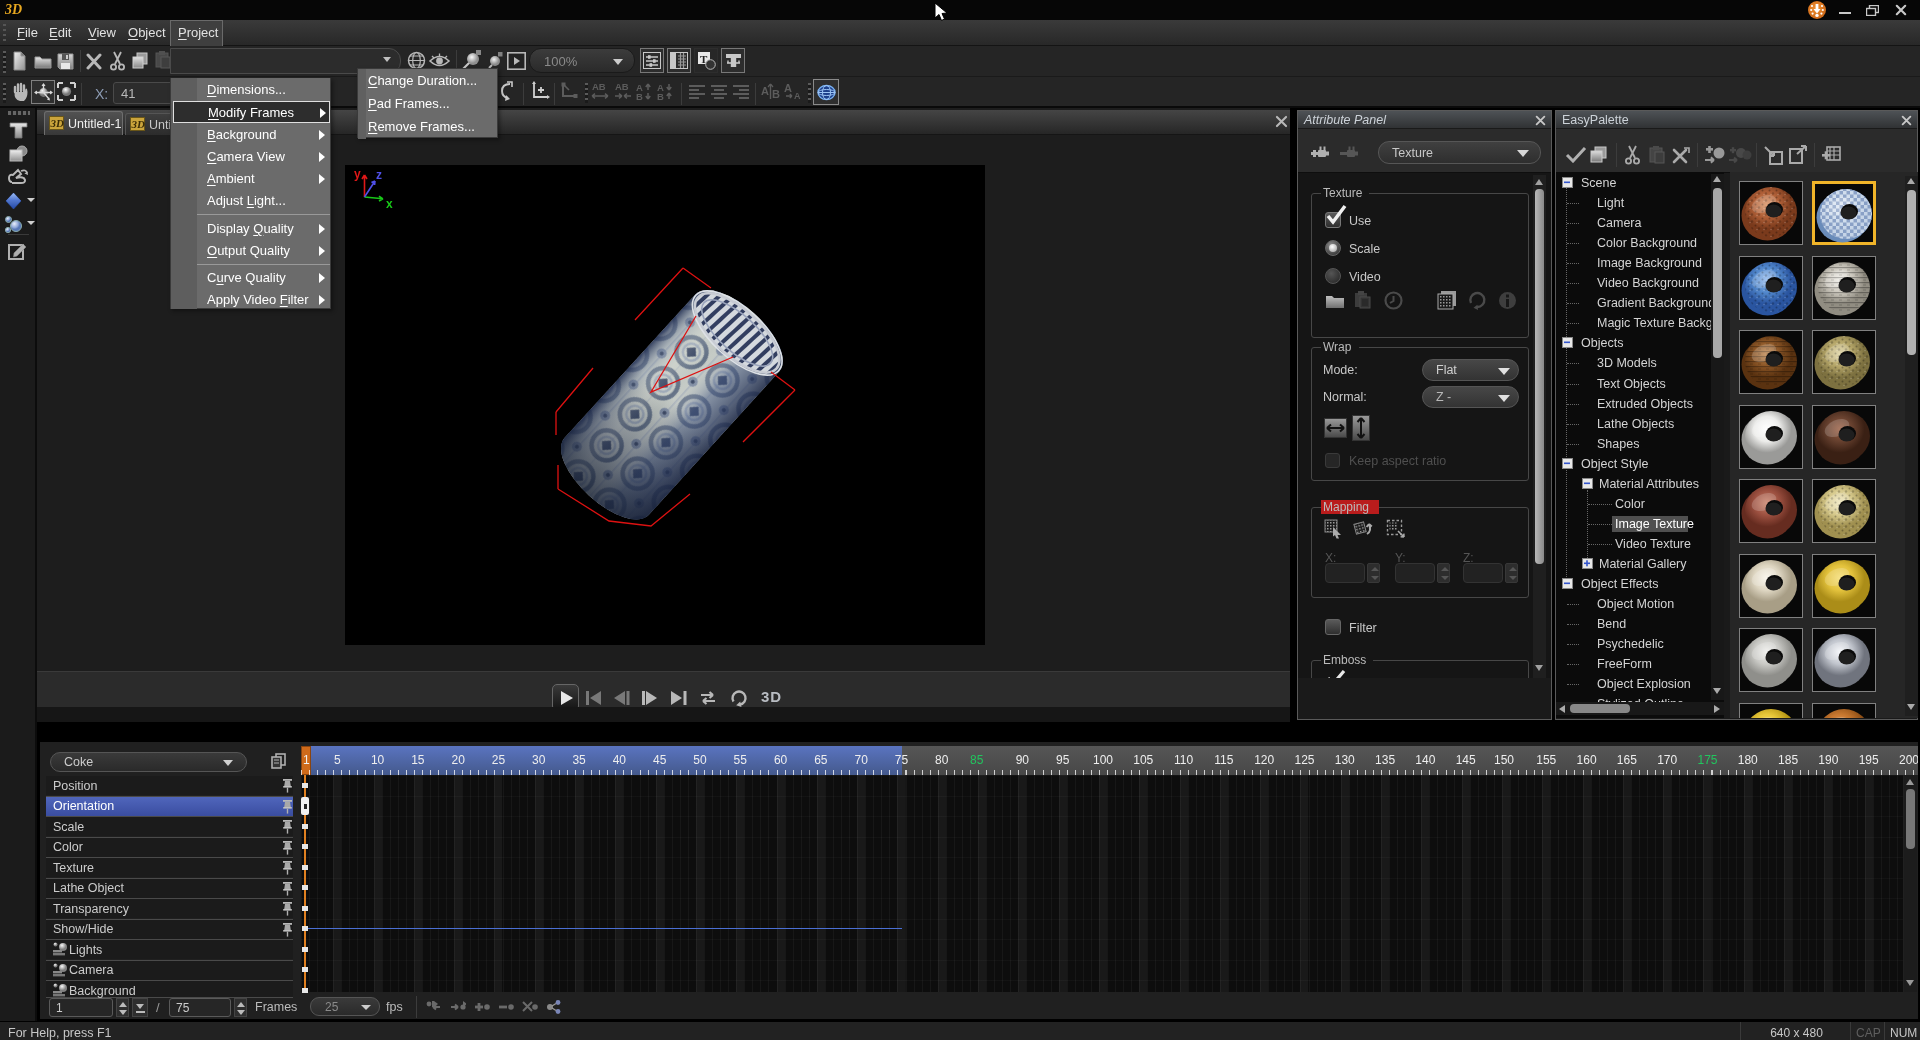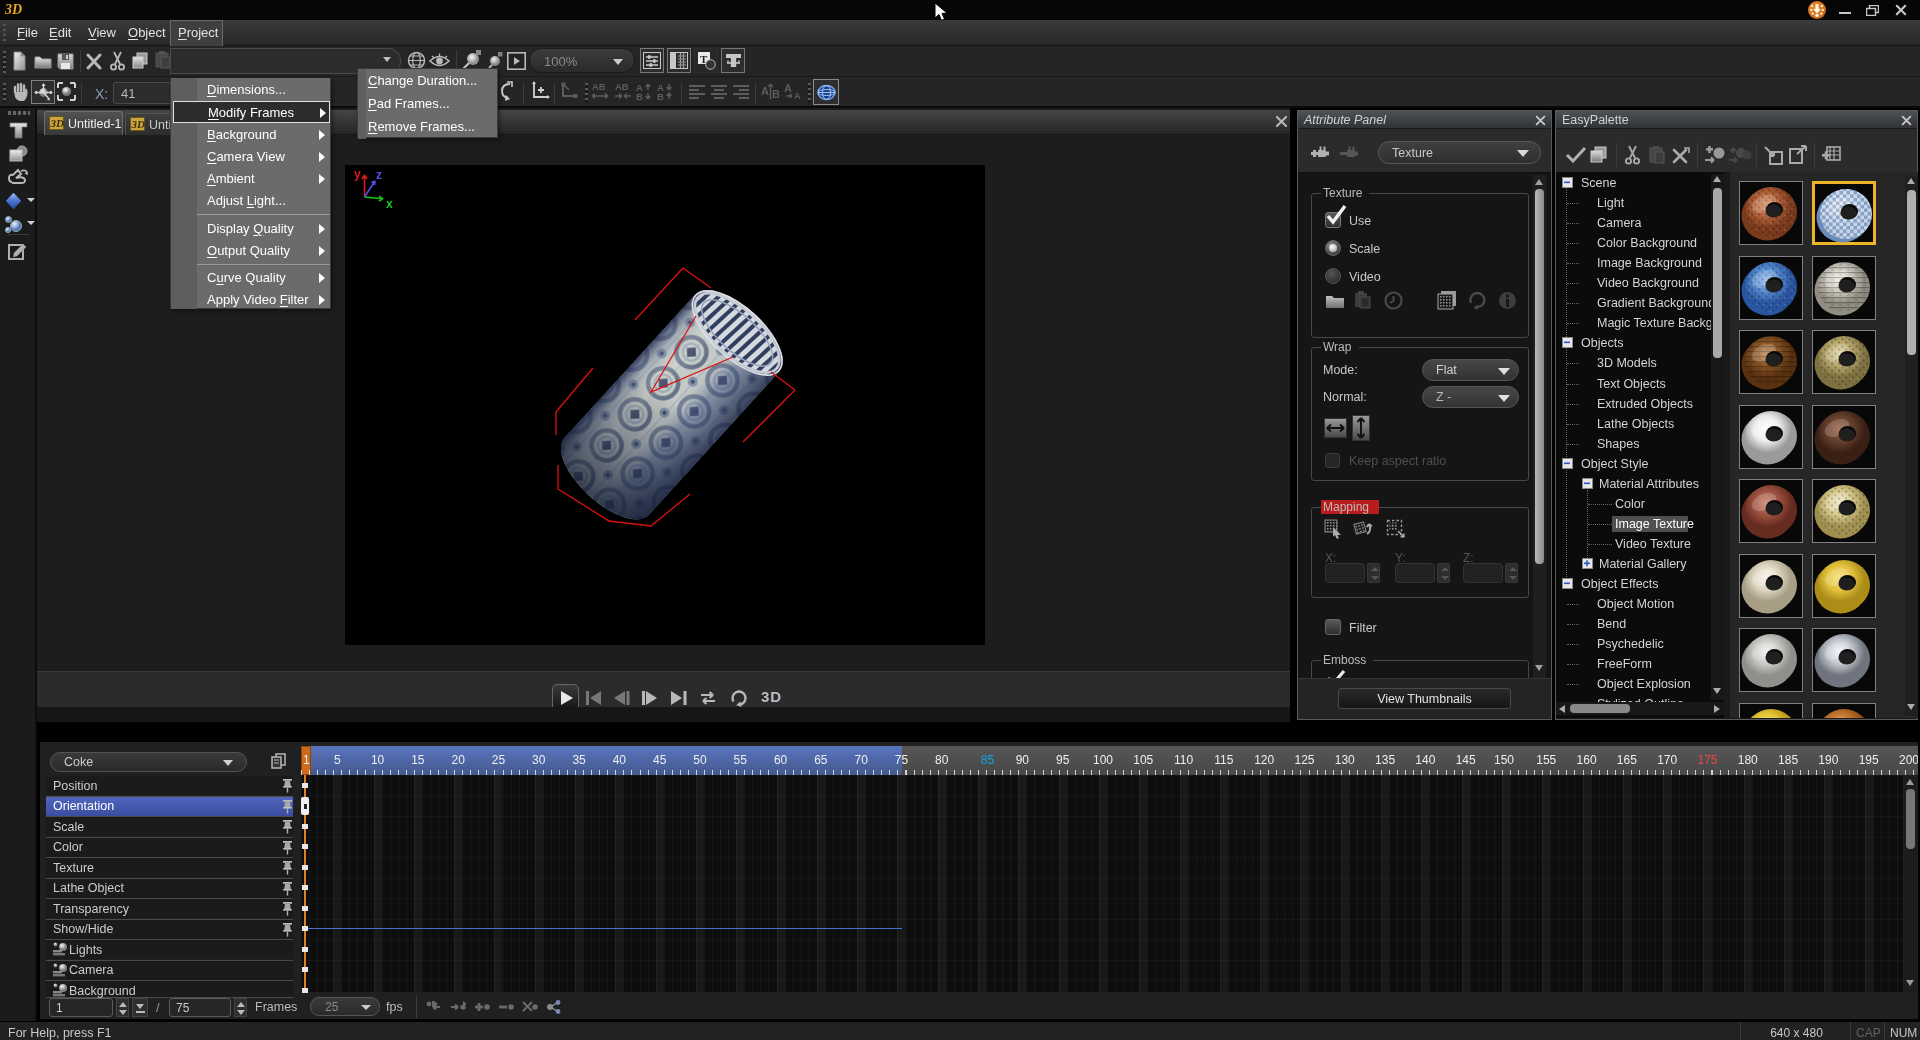--- a/index.html
+++ b/index.html
@@ -636,23 +636,20 @@
       <div style="position:absolute;left:235px;top:2px;width:13px;height:503px;background:#1f1f1f;">
         <div style="position:absolute;left:2px;top:4px;width:0px;height:0px;">
           <span style="display:block;width:0;height:0;border-left:4.5px solid transparent;border-right:4.5px solid transparent;border-bottom:6px solid #a0a0a0;"></span>
         </div>
         <div style="position:absolute;left:2px;top:14px;width:9px;height:375px;background:linear-gradient(90deg,#b8b8b8,#8a8a8a);border-radius:4px;"></div>
         <div style="position:absolute;left:2px;top:490px;width:0px;height:0px;">
           <span style="display:block;width:0;height:0;border-left:4.5px solid transparent;border-right:4.5px solid transparent;border-top:6px solid #a0a0a0;"></span>
         </div>
       </div>
     </div>
-    <div style="position:absolute;left:0px;top:567px;width:255px;height:43px;background:#242424;border-top:1px solid #333;">
-      <div style="position:absolute;left:40px;top:9px;width:173px;height:21px;background:linear-gradient(180deg,#2a2a2a,#151515);border:1px solid #4a4a4a;border-radius:3px;text-align:center;padding-top:3px;color:#e0e0e0;font-size:12.5px;">View Thumbnails</div>
-    </div>
   </div>
 <div style="position:absolute;left:1555px;top:110px;width:363px;height:610px;background:#1a1a1a;border:1px solid #5a5a5a;overflow:hidden;">
     <div style="position:absolute;left:0px;top:0px;width:363px;height:18px;background:linear-gradient(180deg,#4e5256,#303234);border-bottom:1px solid #1a1a1a;">
       <div style="position:absolute;left:6px;top:2px;font-size:12.5px;color:#ccd2d8;">EasyPalette</div>
       <div style="position:absolute;left:345px;top:4px;width:11px;height:11px;"><svg width="11" height="11" viewBox="0 0 10 10">
           <path d="M1.5,1.5 L8.5,8.5 M8.5,1.5 L1.5,8.5" stroke="#c8c8c8" stroke-width="1.7" stroke-linecap="round"></path>
         </svg></div>
     </div>
     <div style="position:absolute;left:0px;top:18px;width:363px;height:44px;background:#2b2b2b;border-bottom:1px solid #0e0e0e;">
       <div style="position:absolute;left:9px;top:18px;width:22px;height:16px;"><svg width="22" height="16" viewBox="0 0 22 16">
@@ -1080,39 +1077,39 @@
       <div style="position:absolute;left:266.07px;top:7px;width:24px;height:14px;text-align:center;font-size:12px;color:#eee;">35</div>
       <div style="position:absolute;left:306.37px;top:7px;width:24px;height:14px;text-align:center;font-size:12px;color:#eee;">40</div>
       <div style="position:absolute;left:346.67px;top:7px;width:24px;height:14px;text-align:center;font-size:12px;color:#eee;">45</div>
       <div style="position:absolute;left:386.97px;top:7px;width:24px;height:14px;text-align:center;font-size:12px;color:#eee;">50</div>
       <div style="position:absolute;left:427.27000000000004px;top:7px;width:24px;height:14px;text-align:center;font-size:12px;color:#eee;">55</div>
       <div style="position:absolute;left:467.57000000000005px;top:7px;width:24px;height:14px;text-align:center;font-size:12px;color:#eee;">60</div>
       <div style="position:absolute;left:507.87px;top:7px;width:24px;height:14px;text-align:center;font-size:12px;color:#eee;">65</div>
       <div style="position:absolute;left:548.1700000000001px;top:7px;width:24px;height:14px;text-align:center;font-size:12px;color:#eee;">70</div>
       <div style="position:absolute;left:588.47px;top:7px;width:24px;height:14px;text-align:center;font-size:12px;color:#eee;">75</div>
       <div style="position:absolute;left:628.7700000000001px;top:7px;width:24px;height:14px;text-align:center;font-size:12px;color:#eee;">80</div>
-      <div style="position:absolute;left:669.07px;top:7px;width:24px;height:14px;text-align:right;font-size:12px;color:#0ea5e9;">85</div>
+      <div style="position:absolute;left:669.07px;top:7px;width:24px;height:14px;text-align:left;font-size:12px;color:#22c55e;">85</div>
       <div style="position:absolute;left:709.37px;top:7px;width:24px;height:14px;text-align:center;font-size:12px;color:#eee;">90</div>
       <div style="position:absolute;left:749.6700000000001px;top:7px;width:24px;height:14px;text-align:center;font-size:12px;color:#eee;">95</div>
       <div style="position:absolute;left:789.97px;top:7px;width:24px;height:14px;text-align:center;font-size:12px;color:#eee;">100</div>
       <div style="position:absolute;left:830.2700000000001px;top:7px;width:24px;height:14px;text-align:center;font-size:12px;color:#eee;">105</div>
       <div style="position:absolute;left:870.57px;top:7px;width:24px;height:14px;text-align:center;font-size:12px;color:#eee;">110</div>
       <div style="position:absolute;left:910.87px;top:7px;width:24px;height:14px;text-align:center;font-size:12px;color:#eee;">115</div>
       <div style="position:absolute;left:951.1700000000001px;top:7px;width:24px;height:14px;text-align:center;font-size:12px;color:#eee;">120</div>
       <div style="position:absolute;left:991.47px;top:7px;width:24px;height:14px;text-align:center;font-size:12px;color:#eee;">125</div>
       <div style="position:absolute;left:1031.77px;top:7px;width:24px;height:14px;text-align:center;font-size:12px;color:#eee;">130</div>
       <div style="position:absolute;left:1072.0700000000002px;top:7px;width:24px;height:14px;text-align:center;font-size:12px;color:#eee;">135</div>
       <div style="position:absolute;left:1112.3700000000001px;top:7px;width:24px;height:14px;text-align:center;font-size:12px;color:#eee;">140</div>
       <div style="position:absolute;left:1152.67px;top:7px;width:24px;height:14px;text-align:center;font-size:12px;color:#eee;">145</div>
       <div style="position:absolute;left:1192.97px;top:7px;width:24px;height:14px;text-align:left;font-size:12px;color:#eee;">150</div>
       <div style="position:absolute;left:1233.27px;top:7px;width:24px;height:14px;text-align:center;font-size:12px;color:#eee;">155</div>
       <div style="position:absolute;left:1273.5700000000002px;top:7px;width:24px;height:14px;text-align:center;font-size:12px;color:#eee;">160</div>
       <div style="position:absolute;left:1313.8700000000001px;top:7px;width:24px;height:14px;text-align:center;font-size:12px;color:#eee;">165</div>
       <div style="position:absolute;left:1354.17px;top:7px;width:24px;height:14px;text-align:center;font-size:12px;color:#eee;">170</div>
-      <div style="position:absolute;left:1394.47px;top:7px;width:24px;height:14px;text-align:center;font-size:12px;color:#ef4444;">175</div>
+      <div style="position:absolute;left:1394.47px;top:7px;width:24px;height:14px;text-align:center;font-size:12px;color:#22c55e;">175</div>
       <div style="position:absolute;left:1434.77px;top:7px;width:24px;height:14px;text-align:center;font-size:12px;color:#eee;">180</div>
       <div style="position:absolute;left:1475.0700000000002px;top:7px;width:24px;height:14px;text-align:center;font-size:12px;color:#eee;">185</div>
       <div style="position:absolute;left:1515.3700000000001px;top:7px;width:24px;height:14px;text-align:center;font-size:12px;color:#eee;">190</div>
       <div style="position:absolute;left:1555.67px;top:7px;width:24px;height:14px;text-align:center;font-size:12px;color:#eee;">195</div>
       <div style="position:absolute;left:1595.97px;top:7px;width:24px;height:14px;text-align:center;font-size:12px;color:#eee;">200</div>
       <div style="position:absolute;left:0px;top:24px;width:1617px;height:5px;background:repeating-linear-gradient(90deg,rgba(255,255,255,0.75) 0 1px,transparent 1px 8.06px);"></div>
     </div>
     <div style="position:absolute;left:6px;top:54.0px;width:247px;height:20.5px;border-bottom:1px solid #4a4a4a;">
       <div style="position:absolute;left:0px;top:0px;width:247px;height:19.0px;background:#1b1b1b;"></div>
       <div style="position:absolute;left:7px;top:2.5px;font-size:12.5px;color:#ccc;">Position</div>

